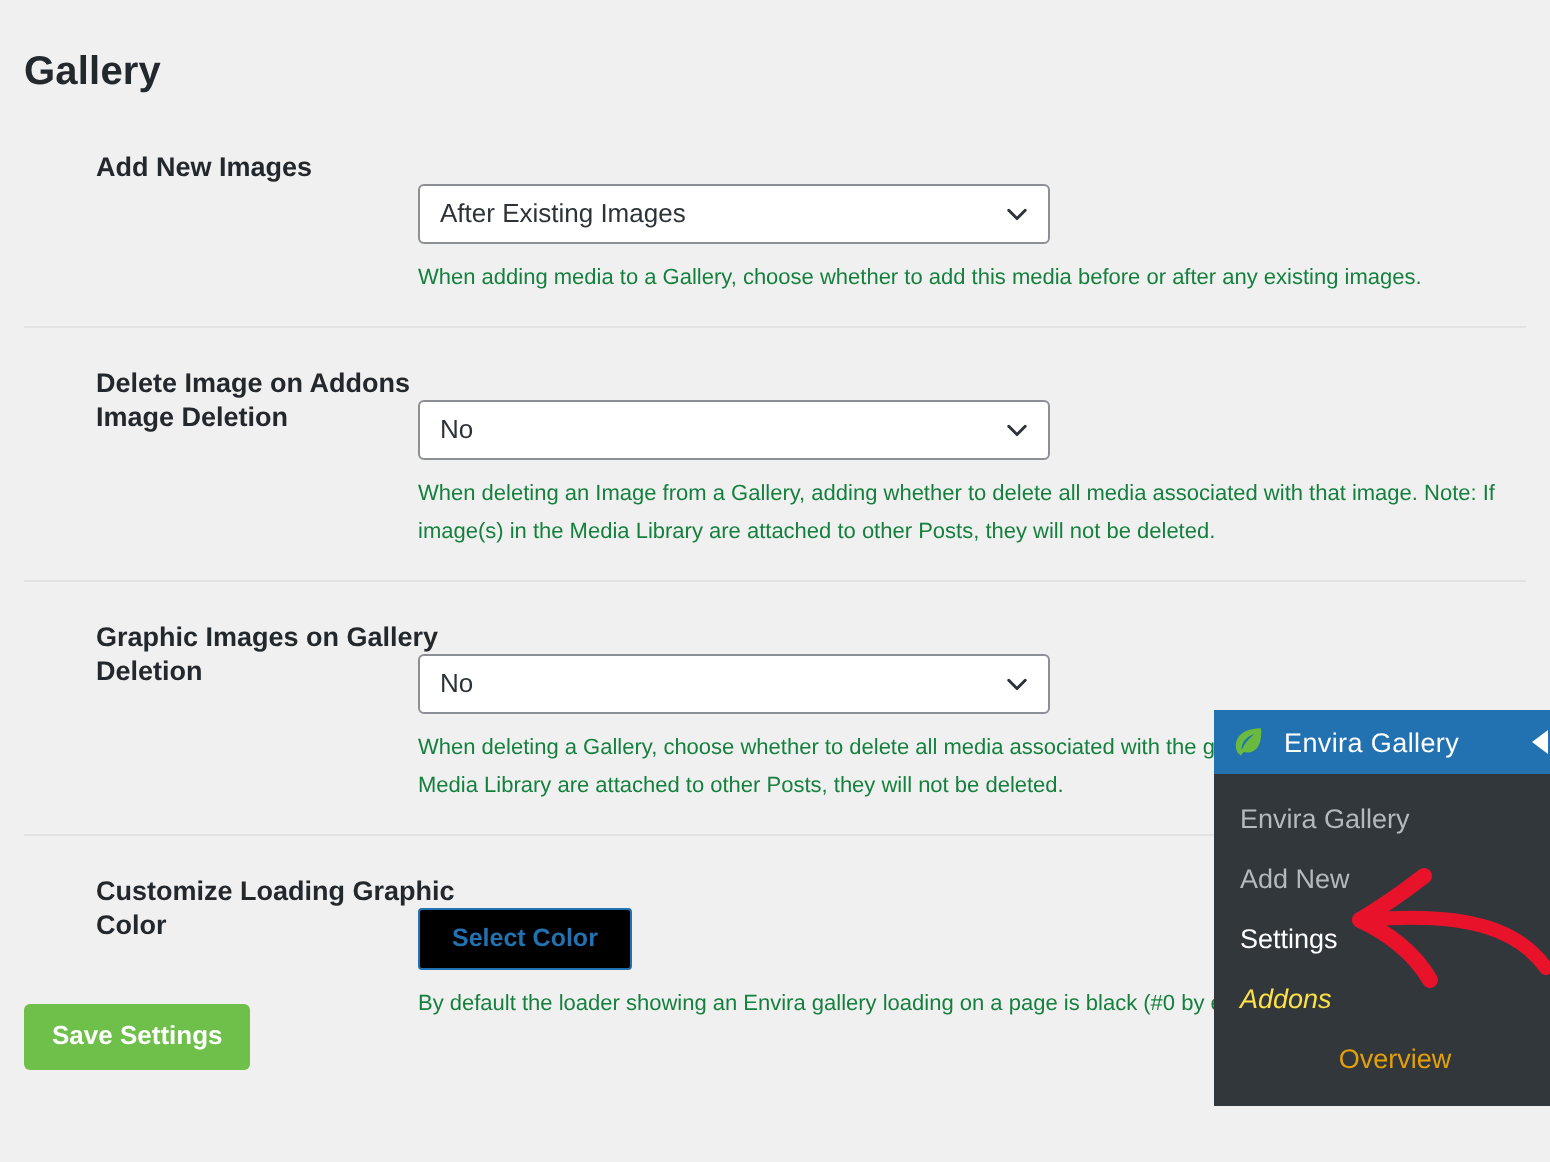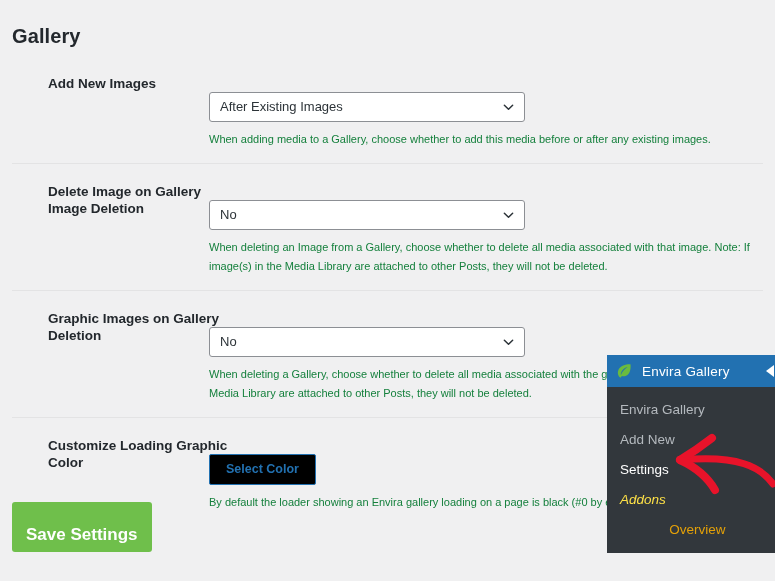--- a/index.html
+++ b/index.html
@@ -118,25 +118,25 @@
     line-height: 14px;
   }
 
   
   .save-button {
     position: absolute;
     left: 12px;
     top: 502px;
     background: #6fbf4b;
     color: #ffffff;
-    font-size: 17px;
+    font-size: 13px;
     font-weight: bold;
     border: none;
     border-radius: 3px;
-    padding: 26px 14px 10px 14px;
+    padding: 9px 14px 10px 14px;
     cursor: pointer;
     font-family: "Liberation Sans", sans-serif;
     line-height: 14px;
   }
 
   
   .admin-menu {
     position: absolute;
     left: 607px;
     top: 355px;
@@ -226,31 +226,31 @@
             <svg viewBox="0 0 12 12" width="11" height="11">
                 <path d="M1.5 4 L6 8.5 L10.5 4" fill="none" stroke="#2c3338" stroke-width="1.6" stroke-linecap="round" stroke-linejoin="round"></path>
               </svg>
           </span>
         </div>
         <div class="row-desc">When adding media to a Gallery, choose whether to add this media before or after any existing images.</div>
       </div>
     </div>
 
     <div class="setting-row">
-      <div class="row-label">Delete Image on Gallery Image Deletion</div>
+      <div class="row-label">Delete Image on Addons Image Deletion</div>
       <div class="row-field">
         <div class="select-box">
           <span>No</span>
           <span class="chevron">
             <svg viewBox="0 0 12 12" width="11" height="11">
                 <path d="M1.5 4 L6 8.5 L10.5 4" fill="none" stroke="#2c3338" stroke-width="1.6" stroke-linecap="round" stroke-linejoin="round"></path>
               </svg>
           </span>
         </div>
-        <div class="row-desc">When deleting an Image from a Gallery, choose whether to delete all media associated with that image. Note: If image(s) in the Media Library are attached to other Posts, they will not be deleted.</div>
+        <div class="row-desc">When deleting an Image from a Gallery, adding whether to delete all media associated with that image. Note: If image(s) in the Media Library are attached to other Posts, they will not be deleted.</div>
       </div>
     </div>
 
     <div class="setting-row">
       <div class="row-label">Graphic Images on Gallery Deletion</div>
       <div class="row-field">
         <div class="select-box">
           <span>No</span>
           <span class="chevron">
             <svg viewBox="0 0 12 12" width="11" height="11">

